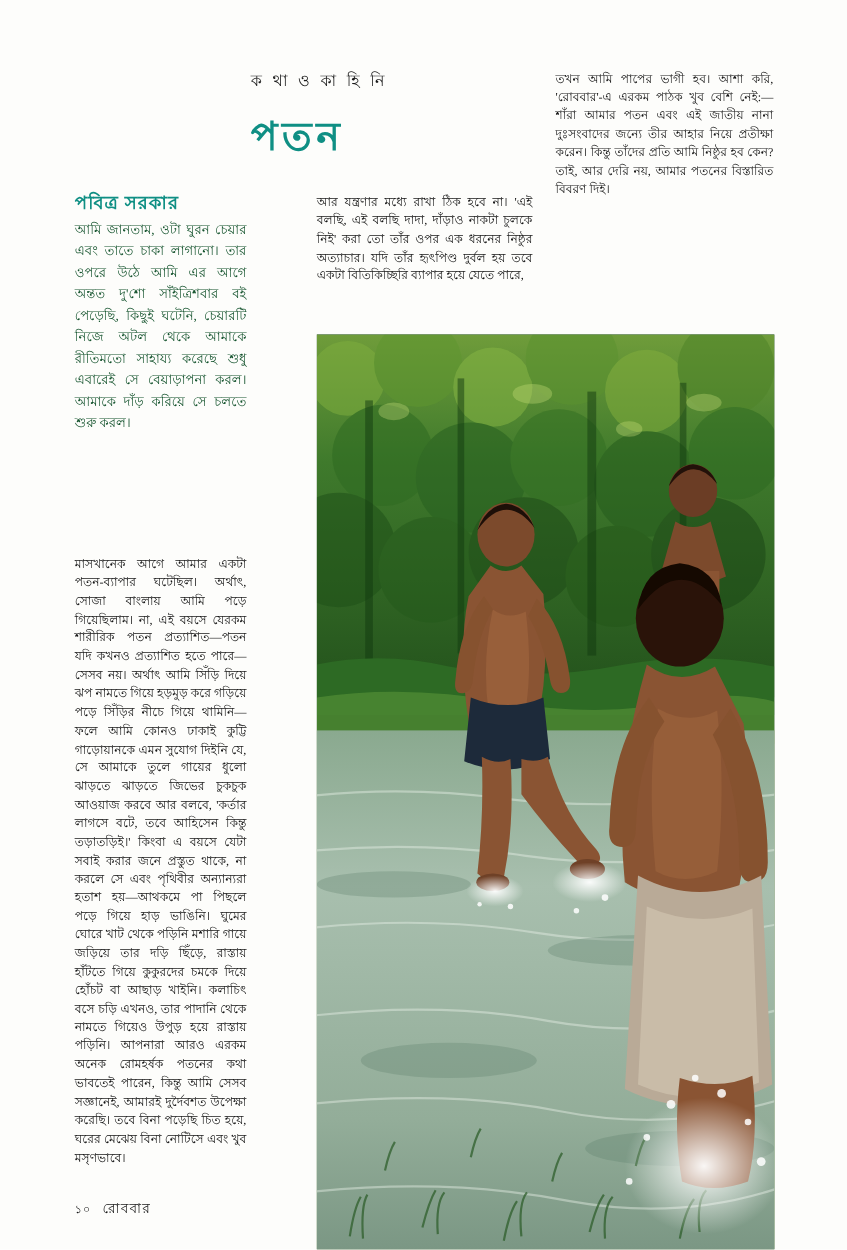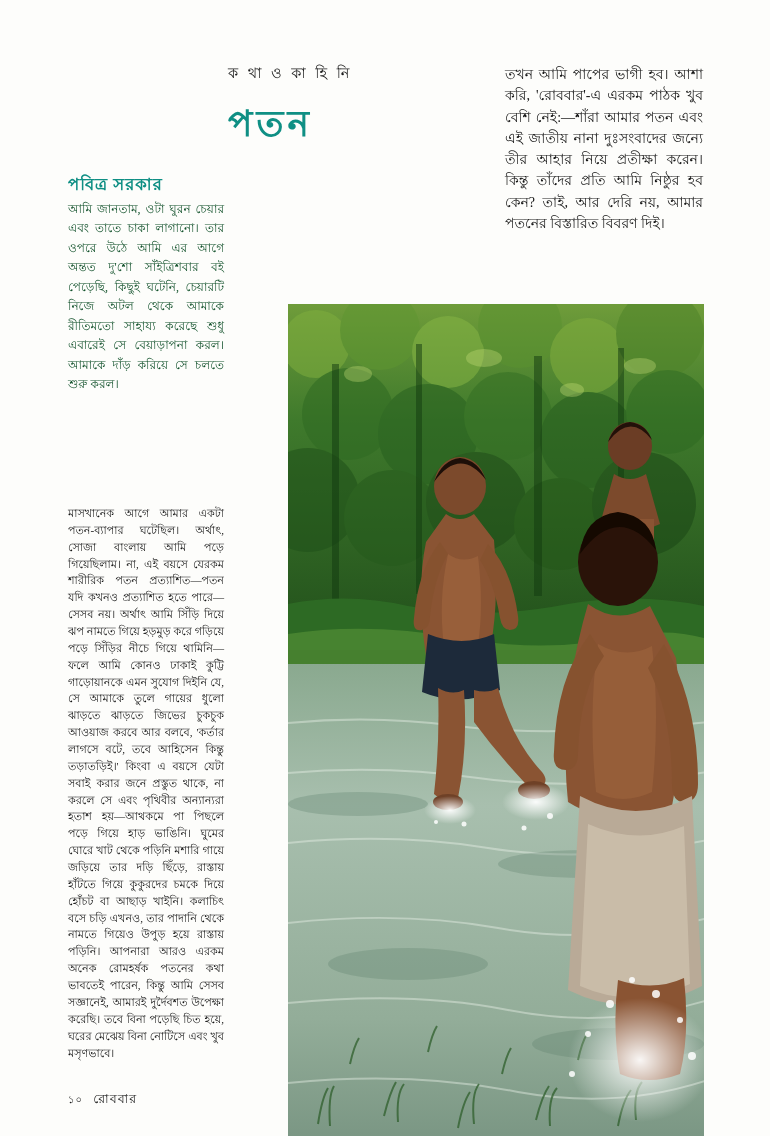--- a/index.html
+++ b/index.html
@@ -88,21 +88,21 @@
     text-align: justify;
   }
   .col-mid-body p { margin: 0 0 5px 0; text-indent: 0; }
 
   
   .col-right-body {
     position: absolute;
     left: 505px;
     top: 64px;
     width: 198px;
-    font-size: 14px;
+    font-size: 11px;
     line-height: 1.52;
     color: #161616;
     text-align: justify;
   }
   .col-right-body p { margin: 0 0 5px 0; text-indent: 10px; }
   .col-right-body p.noind { text-indent: 0; }
 
   
   .photo {
     position: absolute;
@@ -134,20 +134,23 @@
   <div class="kicker">ক থা ও কা হি নি</div>
   <div class="article-title">পতন</div>
   <div class="byline">পবিত্র সরকার</div>
 
   <div class="lead">আমি জানতাম, ওটা ঘুরন চেয়ার এবং তাতে চাকা লাগানো। তার ওপরে উঠে আমি এর আগে অন্তত দু'শো সাঁইত্রিশবার বই পেড়েছি, কিছুই ঘটেনি, চেয়ারটি নিজে অটল থেকে আমাকে রীতিমতো সাহায্য করেছে শুধু এবারেই সে বেয়াড়াপনা করল। আমাকে দাঁড় করিয়ে সে চলতে শুরু করল।</div>
 
   <div class="col-left-body">
     <p class="noind">মাসখানেক আগে আমার একটা পতন-ব্যাপার ঘটেছিল। অর্থাৎ, সোজা বাংলায় আমি পড়ে গিয়েছিলাম। না, এই বয়সে যেরকম শারীরিক পতন প্রত্যাশিত—পতন যদি কখনও প্রত্যাশিত হতে পারে—সেসব নয়। অর্থাৎ আমি সিঁড়ি দিয়ে ঝপ নামতে গিয়ে হড়মুড় করে গড়িয়ে পড়ে সিঁড়ির নীচে গিয়ে থামিনি—ফলে আমি কোনও ঢাকাই কুট্টি গাড়োয়ানকে এমন সুযোগ দিইনি যে, সে আমাকে তুলে গায়ের ধুলো ঝাড়তে ঝাড়তে জিভের চুকচুক আওয়াজ করবে আর বলবে, 'কর্তার লাগসে বটে, তবে আহিসেন কিন্তু তড়াতড়িই।' কিংবা এ বয়সে যেটা সবাই করার জনে প্রস্তুত থাকে, না করলে সে এবং পৃথিবীর অন্যান্যরা হতাশ হয়—আথকমে পা পিছলে পড়ে গিয়ে হাড় ভাঙিনি। ঘুমের ঘোরে খাট থেকে পড়িনি মশারি গায়ে জড়িয়ে তার দড়ি ছিঁড়ে, রাস্তায় হাঁটতে গিয়ে কুকুরদের চমকে দিয়ে হোঁচট বা আছাড় খাইনি। কলাচিৎ বসে চড়ি এখনও, তার পাদানি থেকে নামতে গিয়েও উপুড় হয়ে রাস্তায় পড়িনি। আপনারা আরও এরকম অনেক রোমহর্ষক পতনের কথা ভাবতেই পারেন, কিন্তু আমি সেসব সজ্ঞানেই, আমারই দুর্দৈবশত উপেক্ষা করেছি। তবে বিনা পড়েছি চিত হয়ে, ঘরের মেঝেয় বিনা নোটিসে এবং খুব মসৃণভাবে।</p>
   </div>
 
+  <div class="col-mid-body">
+    <p>আর যন্ত্রণার মধ্যে রাখা ঠিক হবে না। 'এই বলছি, এই বলছি দাদা, দাঁড়াও নাকটা চুলকে নিই' করা তো তাঁর ওপর এক ধরনের নিষ্ঠুর অত্যাচার। যদি তাঁর হৃৎপিণ্ড দুর্বল হয় তবে একটা বিতিকিচ্ছিরি ব্যাপার হয়ে যেতে পারে,</p>
+  </div>
 
   <div class="col-right-body">
     <p class="noind">তখন আমি পাপের ভাগী হব। আশা করি, 'রোববার'-এ এরকম পাঠক খুব বেশি নেই:—শাঁরা আমার পতন এবং এই জাতীয় নানা দুঃসংবাদের জন্যে তীর আহার নিয়ে প্রতীক্ষা করেন। কিন্তু তাঁদের প্রতি আমি নিষ্ঠুর হব কেন? তাই, আর দেরি নয়, আমার পতনের বিস্তারিত বিবরণ দিই।</p>
   </div>
 
   <div class="photo">
     <svg width="416" height="832" viewBox="0 0 416 832" xmlns="http://www.w3.org/2000/svg" aria-hidden="true">
       <defs>
         <linearGradient id="skyveg" x1="0" y1="0" x2="0" y2="1">
           <stop offset="0" stop-color="#6f9c3a"></stop>

